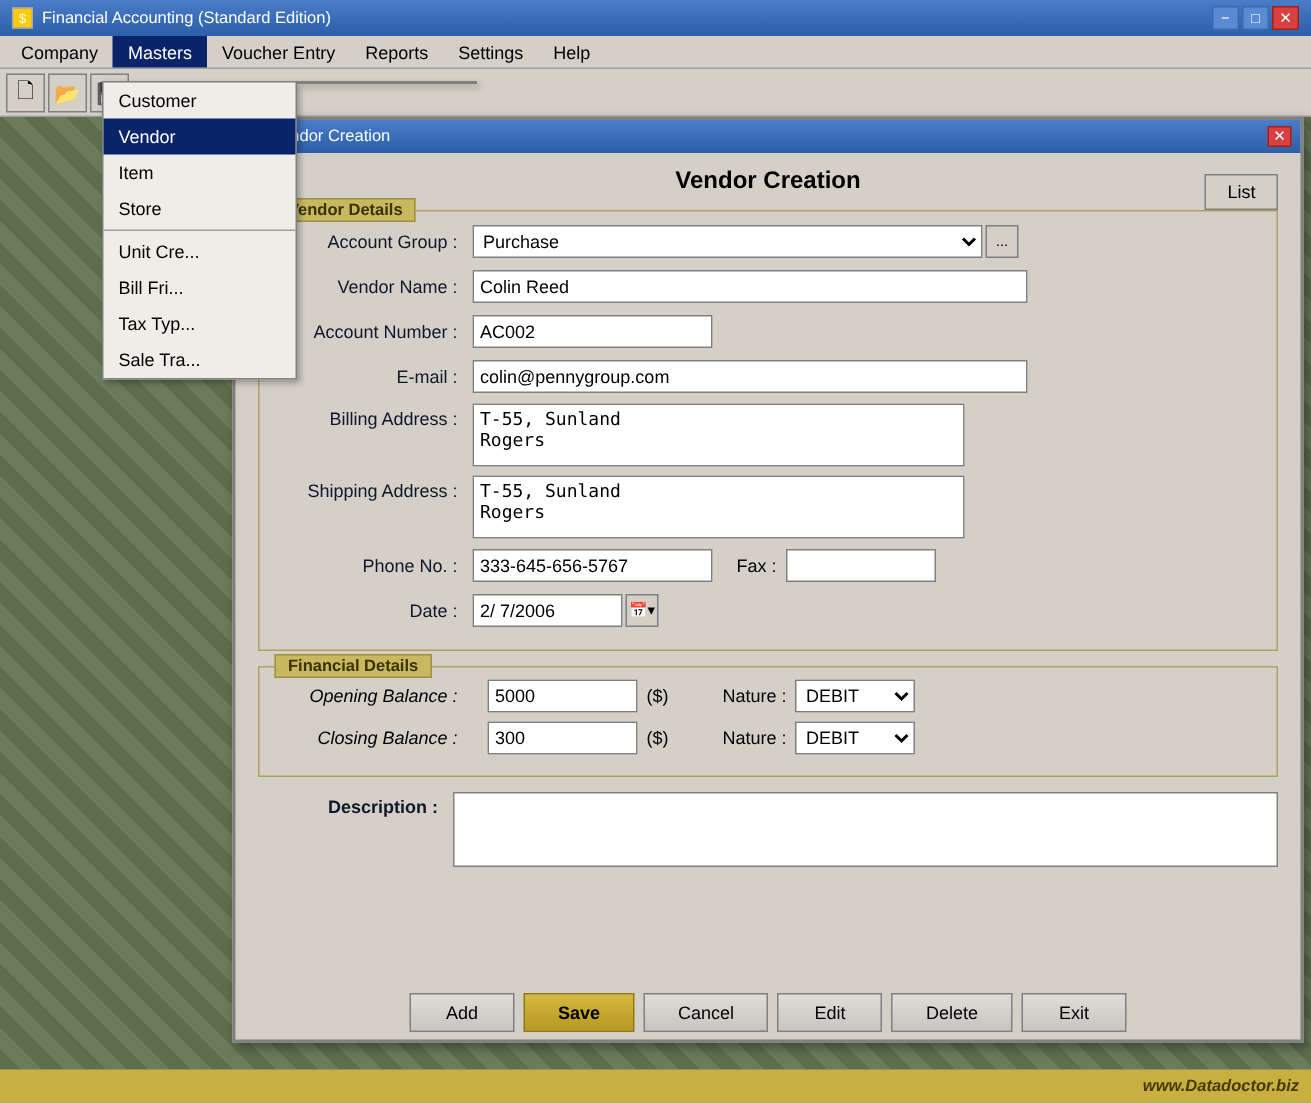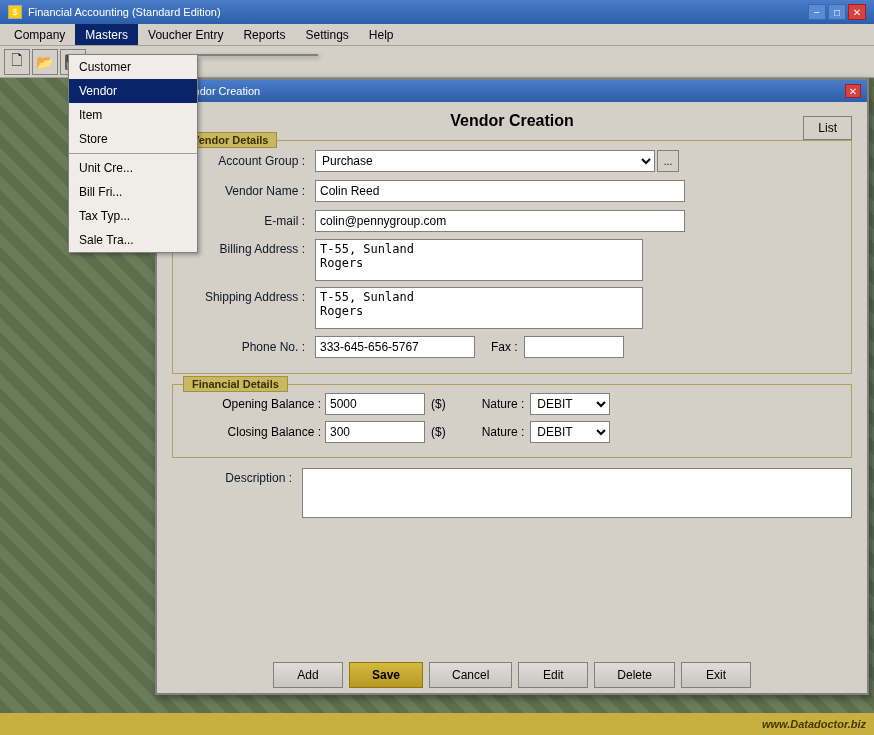--- a/index.html
+++ b/index.html
@@ -340,22 +340,23 @@
 
     
     .fin-row {
       display: flex;
       align-items: center;
       margin-bottom: 6px;
     }
     .fin-label {
       width: 140px;
       text-align: right;
-      padding-right: 4px;
-      font-size: 12px;
+      padding-right: 20px;
+      font-size: 12px;
+      font-style: italic;
     }
     .fin-input {
       background: white;
       border: 1px solid #808080;
       padding: 2px 4px;
       font-size: 12px;
       height: 22px;
       width: 100px;
       outline: none;
     }
@@ -525,20 +526,24 @@
           <option>Expenses</option>
         </select>
         <div class="select-btn">...</div>
       </div>
 
       <div class="form-row">
         <div class="form-label">Vendor Name :</div>
         <input type="text" class="form-input form-input-wide" value="Colin Reed" style="">
       </div>
 
+      <div class="form-row">
+        <div class="form-label">Account Number :</div>
+        <input type="text" class="form-input form-input-medium" value="AC002" style="">
+      </div>
 
       <div class="form-row">
         <div class="form-label">E-mail :</div>
         <input type="text" class="form-input form-input-wide" value="colin@pennygroup.com" style="">
       </div>
 
       <div class="form-row" style="align-items:flex-start;">
         <div class="form-label" style="padding-top:3px;">Billing Address :</div>
         <textarea class="form-textarea" style="">T-55, Sunland
 Rogers</textarea>
@@ -550,20 +555,27 @@
 Rogers</textarea>
       </div>
 
       <div class="form-row">
         <div class="form-label">Phone No. :</div>
         <input type="text" class="form-input" style="width: 160px;" value="333-645-656-5767">
         <div style="margin-left:16px; margin-right:6px;">Fax :</div>
         <input type="text" class="form-input form-input-fax" value="" style="">
       </div>
 
+      <div class="form-row">
+        <div class="form-label">Date :</div>
+        <div class="date-input-area">
+          <input type="text" class="date-input" value="2/ 7/2006" style="">
+          <div class="date-cal-btn">📅▾</div>
+        </div>
+      </div>
     </div>
 
     <div class="section-box">
       <div class="section-label">Financial Details</div>
 
       <div class="fin-row">
         <div class="fin-label">Opening Balance :</div>
         <input type="text" class="fin-input" value="5000" style="">
         <span class="fin-unit">($)</span>
         <span class="fin-nature-label">Nature :</span>
@@ -579,21 +591,21 @@
         <span class="fin-unit">($)</span>
         <span class="fin-nature-label">Nature :</span>
         <select class="fin-select">
           <option>DEBIT</option>
           <option>CREDIT</option>
         </select>
       </div>
     </div>
 
     <div class="form-row" style="align-items:flex-start; margin-bottom:10px;">
-      <div class="form-label" style="padding-top:3px;">Description :</div>
+      <div class="form-label" style="padding-top:3px;font-weight:bold;">Description :</div>
       <textarea class="desc-textarea" style=""></textarea>
     </div>
 
     <div class="bottom-bar">
       <button class="action-btn">Add</button>
       <button class="action-btn save-btn">Save</button>
       <button class="action-btn">Cancel</button>
       <button class="action-btn">Edit</button>
       <button class="action-btn">Delete</button>
       <button class="action-btn">Exit</button>

